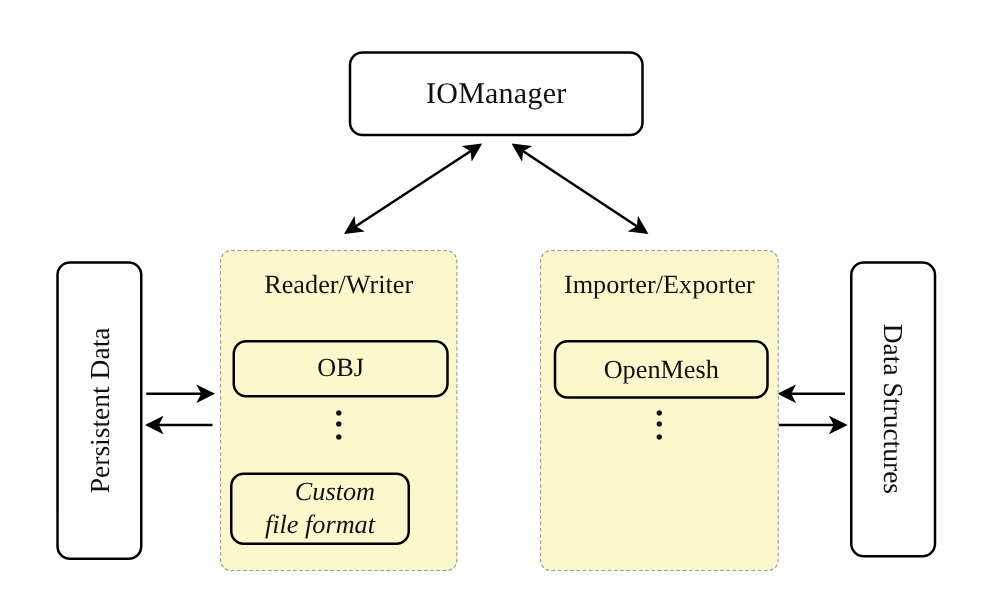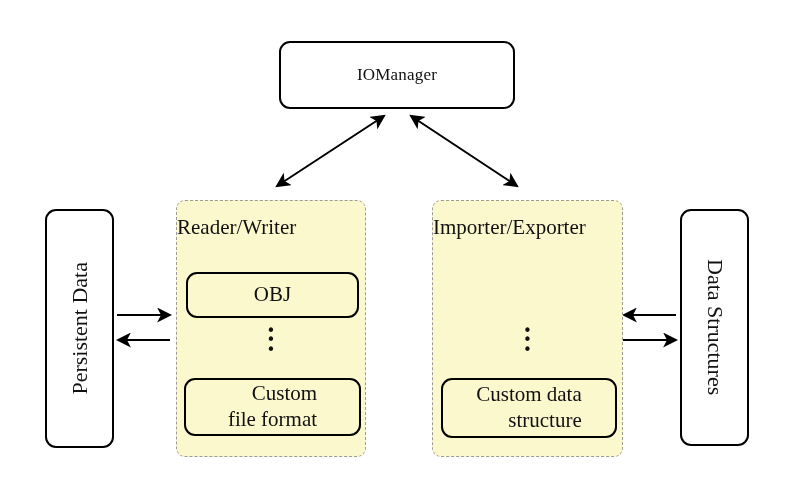--- a/index.html
+++ b/index.html
@@ -6,46 +6,46 @@
   .canvas{
     position:relative;width:800px;height:489px;background:#ffffff;overflow:hidden;
     font-family:"Liberation Serif","DejaVu Serif",serif;color:var(--text,#111111);
   }
   .arrow-layer{position:absolute;left:0;top:0;width:800px;height:489px;}
   .node{
     position:absolute;display:flex;align-items:center;justify-content:center;
     background:var(--node-fill,#ffffff);border:2.5px solid var(--node-border,#000000);
     border-radius:11px;box-sizing:border-box;
   }
-  .node-label{font-size:17px;letter-spacing:0.2px;}
+  .node-label{font-size:24px;letter-spacing:0.2px;}
   .io-manager{left:279px;top:41px;width:236px;height:68px;}
   .persistent{left:45px;top:209px;width:69px;height:239px;}
   .datastruct{left:680px;top:209px;width:69px;height:237px;}
   .vtext-up{writing-mode:vertical-rl;transform:rotate(180deg);font-size:22px;}
   .vtext-down{writing-mode:vertical-rl;font-size:22px;}
   .group{
     position:absolute;box-sizing:border-box;
     background:var(--group-fill,#fbf8ce);
     border:1.6px dashed var(--group-border,#9b9b9b);
     border-radius:9px;
   }
   .group-left{left:176px;top:200px;width:190px;height:257px;}
   .group-right{left:432px;top:200px;width:191px;height:257px;}
   .group-title{
-    position:absolute;top:14px;left:0;width:100%;
+    position:absolute;top:14px;left:0;width:100%;text-align:center;
     font-size:21px;white-space:nowrap;
   }
   .inner-node{
     position:absolute;display:flex;align-items:center;justify-content:center;
     background:transparent;border:2.5px solid var(--node-border,#000000);
     border-radius:11px;box-sizing:border-box;
     font-size:21px;line-height:1.22;text-align:right;white-space:pre-line;
   }
   .obj-box{left:9px;top:71px;width:173px;height:46px;}
-  .custom-file-box{left:7px;top:177px;width:177px;height:58px;}
+  .custom-file-box{left:7px;top:177px;width:144px;height:58px;font-style:italic;}
   .openmesh-box{left:10px;top:71px;width:172px;height:47px;}
   .custom-data-box{left:8px;top:177px;width:176px;height:60px;}
   .dots{
     position:absolute;left:0;top:126px;width:100%;text-align:center;
     font-size:15px;line-height:0.62;letter-spacing:0;
     font-family:"DejaVu Sans","Liberation Sans",sans-serif;white-space:pre-line;
   }
 </style>
 </head>
 <body>
@@ -83,20 +83,19 @@
     <div class="inner-node obj-box">OBJ</div>
     <div class="dots">•
 •
 •</div>
     <div class="inner-node custom-file-box">Custom
 file format</div>
   </div>
 
   <div class="group group-right">
     <div class="group-title">Importer/Exporter</div>
+    <div class="inner-node openmesh-box">OpenMesh</div>
     <div class="dots">•
 •
 •</div>
-    <div class="inner-node custom-data-box">Custom data
-structure</div>
   </div>
 
 </div>
 
 </body></html>

